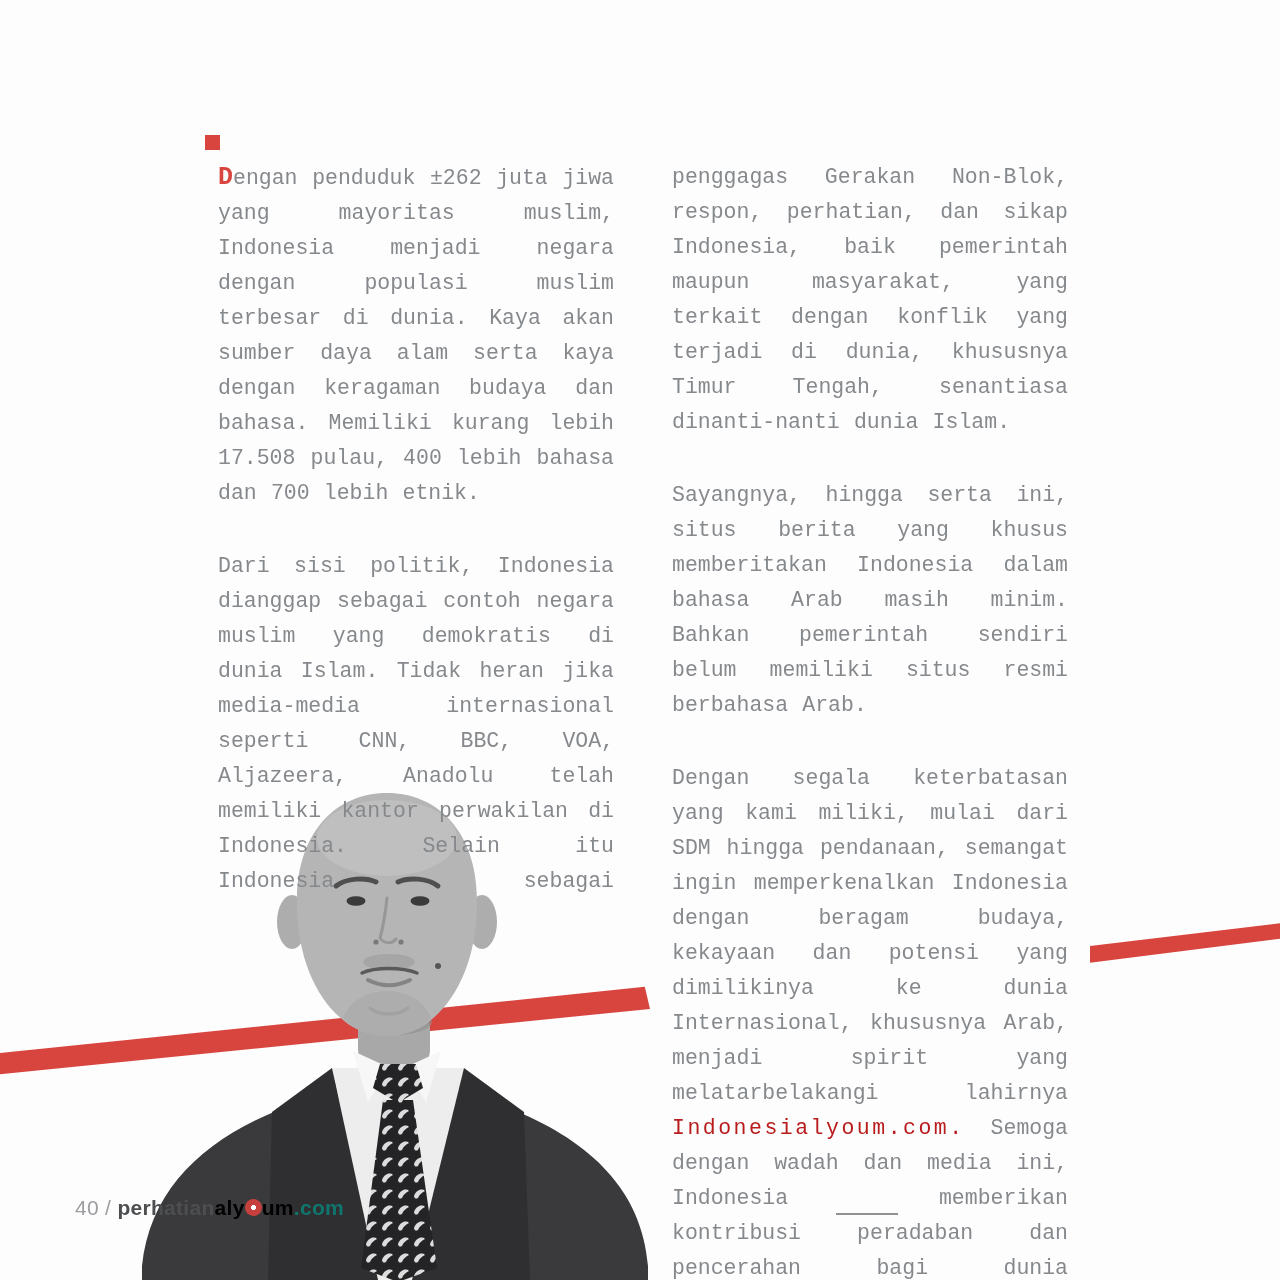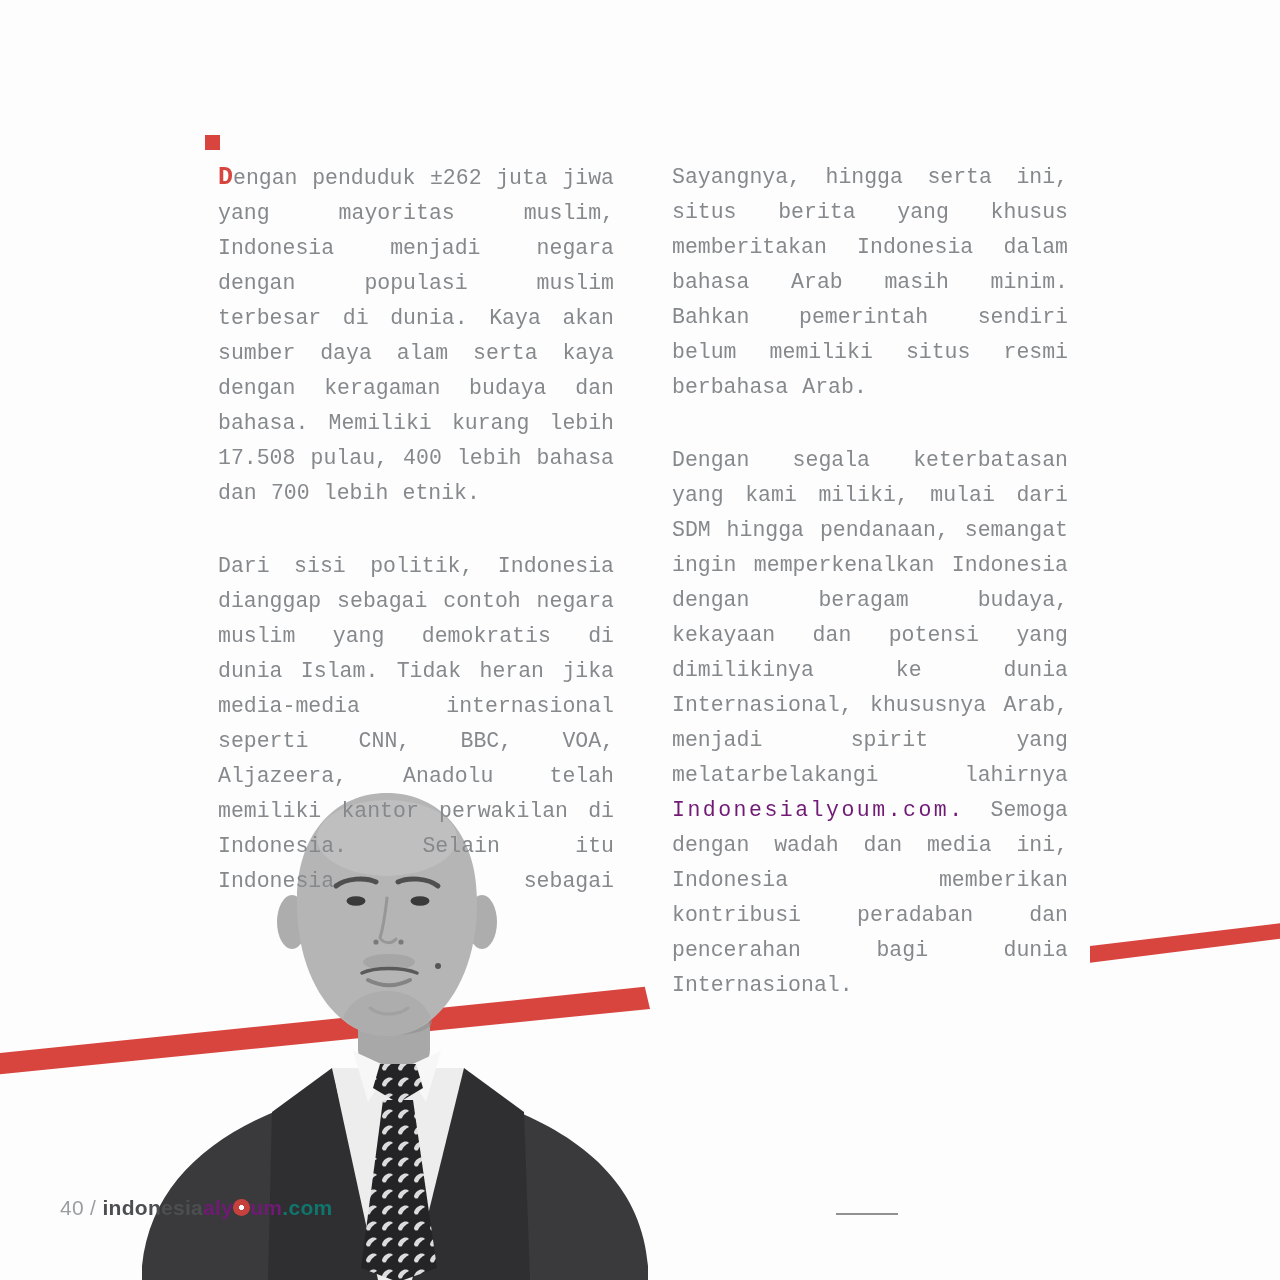--- a/index.html
+++ b/index.html
@@ -18,33 +18,33 @@
     background:#d8453f;z-index:3;}
   
   .col{position:absolute;top:160px;width:396px;z-index:3;
     color:#86898c;font-size:21.5px;line-height:35px;text-align:justify;
     word-spacing:.06em;font-family:Liberation Mono, monospace;}
   .col-left{left:218px;}
   .col-right{left:672px;}
   .col p{margin:0 0 38px 0;}
   .justify-last{text-align-last:justify;}
   .dropcap{color:#d8453f;font-weight:bold;font-size:25px;}
-  .site-link{color:#701a75;letter-spacing:2.5px;cursor:pointer;}
+  .site-link{color:#b91c1c;letter-spacing:2.5px;cursor:pointer;}
   .end-rule{position:absolute;left:836px;top:1213px;width:62px;height:0;
     border-top:2px solid #8f9193;z-index:3;}
   
   .portrait{position:absolute;left:140px;top:770px;width:510px;height:510px;
     margin:0;z-index:2;}
   
   .footer{position:absolute;left:60px;top:1196px;z-index:5;
     font-family:"Liberation Sans","DejaVu Sans",sans-serif;
     font-size:21px;letter-spacing:.3px;white-space:nowrap;}
-  .footer .pg{color:#9b9da0;font-weight:400;}
+  .footer .pg{color:#9b9da0;font-weight:400;margin-left:15px;}
   .footer .brand-dark{color:#4c4e50;font-weight:700;}
-  .footer .brand-red{color:#701a75;font-weight:700;}
+  .footer .brand-red{color:#000000;font-weight:700;}
   .footer .brand-gray{color:#0f766e;font-weight:700;}
   .logo-o{display:inline-block;width:17px;height:17px;border-radius:50%;
     background:radial-gradient(circle,#ffffff 0 2.5px,#c6403d 2.6px);
     color:transparent;overflow:hidden;vertical-align:-1px;font-size:14px;}
 </style>
 </head>
 <body>
 
 <div class="page">
 
@@ -116,23 +116,24 @@
       </g>
     </svg>
   </figure>
 
   <section class="col col-left">
     <p class="para"><span class="dropcap">D</span><span>engan penduduk </span><span>±262</span><span> juta jiwa yang mayoritas muslim, Indonesia menjadi negara dengan populasi muslim terbesar di dunia. Kaya akan sumber daya alam serta kaya dengan keragaman budaya dan bahasa. Memiliki kurang lebih 17.508 pulau, 400 lebih bahasa dan 700 lebih etnik.</span></p>
     <p class="para justify-last">Dari sisi politik, Indonesia dianggap sebagai contoh negara muslim yang demokratis di dunia Islam. Tidak heran jika media-media internasional seperti CNN, BBC, VOA, Aljazeera, Anadolu telah memiliki kantor perwakilan di Indonesia. Selain itu Indonesia sebagai</p>
   </section>
 
   <section class="col col-right">
+    <p class="para">penggagas Gerakan Non-Blok, respon, perhatian, dan sikap Indonesia, baik pemerintah maupun masyarakat, yang terkait dengan konflik yang terjadi di dunia, khususnya Timur Tengah, senantiasa dinanti-nanti dunia Islam.</p>
     <p class="para">Sayangnya, hingga serta ini, situs berita yang khusus memberitakan Indonesia dalam bahasa Arab masih minim. Bahkan pemerintah sendiri belum memiliki situs resmi berbahasa Arab.</p>
     <p class="para"><span>Dengan segala keterbatasan yang kami miliki, mulai dari SDM hingga pendanaan, semangat ingin memperkenalkan Indonesia dengan beragam budaya, kekayaan dan potensi yang dimilikinya ke dunia Internasional, khususnya Arab, menjadi spirit yang melatarbelakangi lahirnya </span><span class="site-link">Indonesialyoum.com.</span><span> Semoga dengan wadah dan media ini, Indonesia memberikan kontribusi peradaban dan pencerahan bagi dunia Internasional.</span></p>
   </section>
 
   <div class="end-rule"></div>
 
   <footer class="footer">
-    <span class="pg">40 / </span><span class="brand-dark">indonesia</span><span class="brand-red">aly</span><span class="logo-o">o</span><span class="brand-red">um</span><span class="brand-gray">.com</span>
+    <span class="pg">40 / </span><span class="brand-dark">perhatian</span><span class="brand-red">aly</span><span class="logo-o">o</span><span class="brand-red">um</span><span class="brand-gray">.com</span>
   </footer>
 
 </div>
 
 </body></html>

